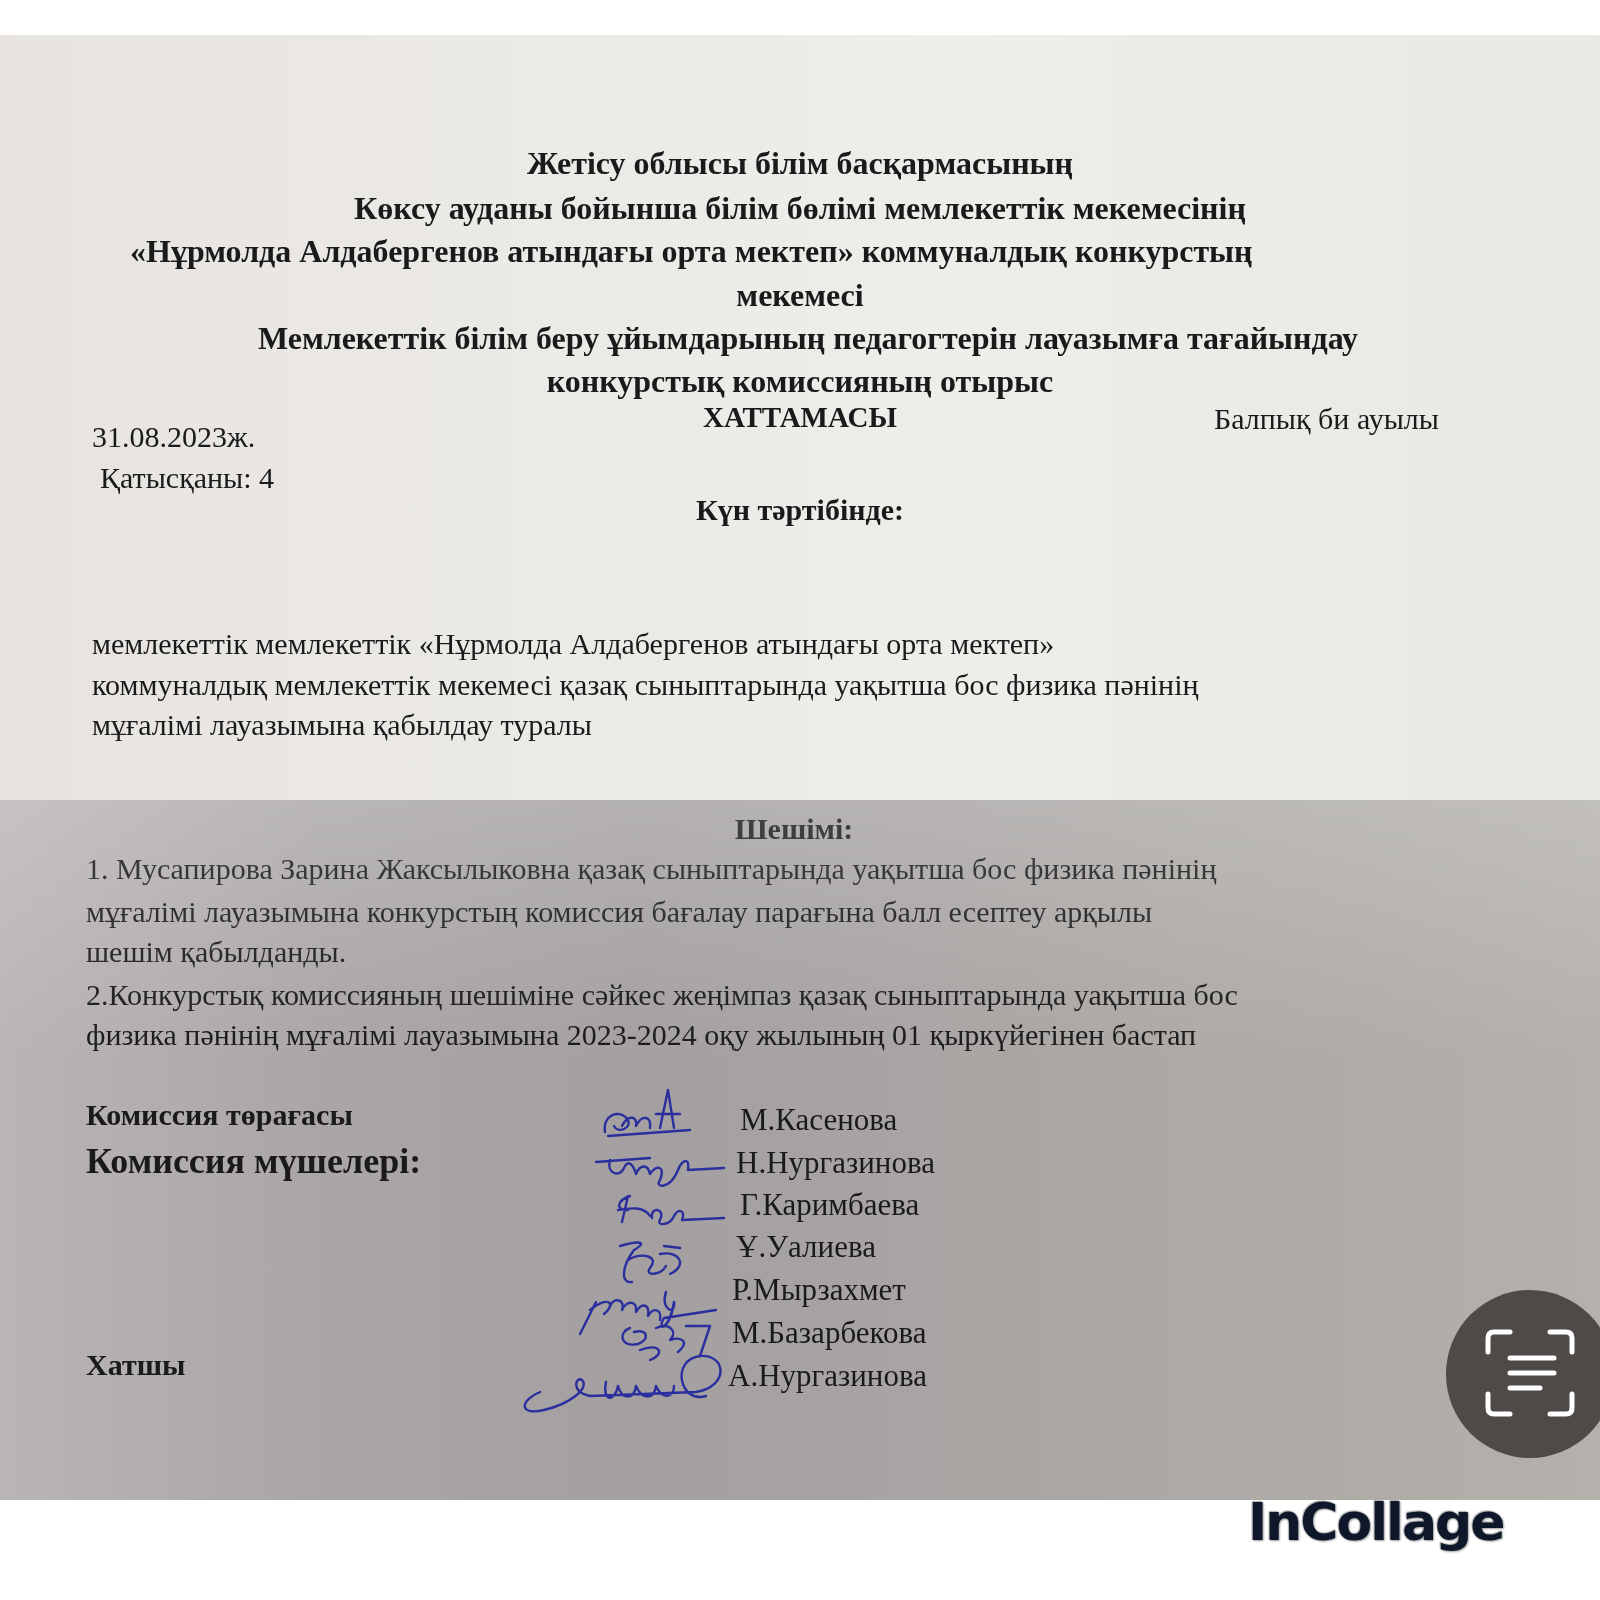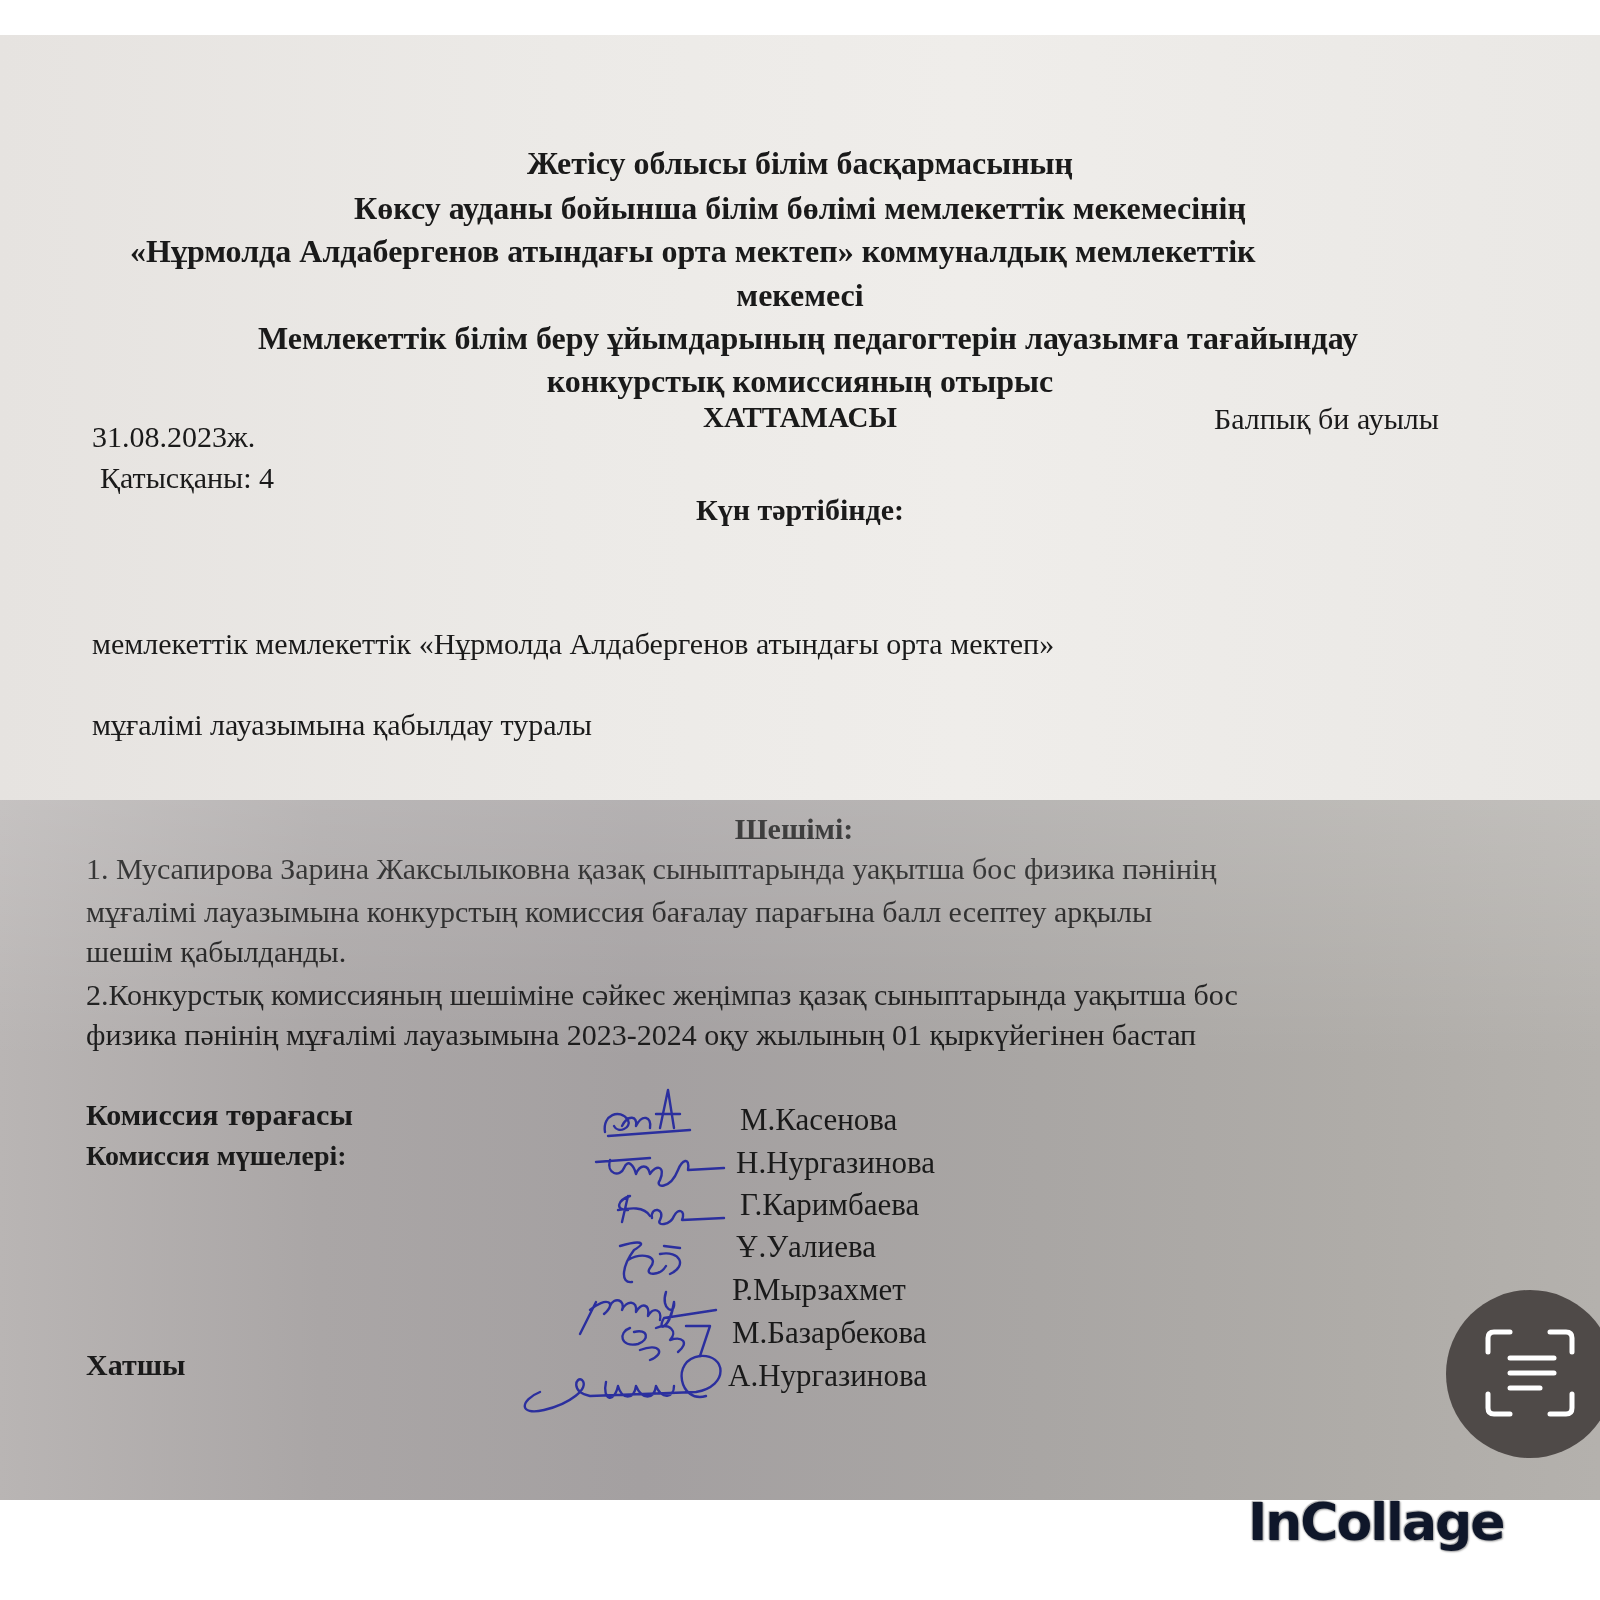--- a/index.html
+++ b/index.html
@@ -38,48 +38,49 @@
     font-size:52px; font-weight:bold; color:#0f172a; letter-spacing:-2px;
     text-shadow: 0 0 2px #999, 1px 1px 2px #aaa, -1px -1px 1px #bbb;
   }
 </style>
 </head>
 <body>
 
 <div class="photo photo-top">
   <div class="t b center h1" style="top:110px;">Жетісу  облысы   білім басқармасының</div>
   <div class="t b center h1" style="top:155px;">Көксу ауданы бойынша білім бөлімі мемлекеттік  мекемесінің</div>
-  <div class="t b h1" style="top:198px; left:130px;">«Нұрмолда   Алдабергенов  атындағы  орта мектеп»  коммуналдық  мемлекеттік</div>
+  <div class="t b h1" style="top:198px; left:130px;">«Нұрмолда   Алдабергенов  атындағы  орта мектеп»  коммуналдық  конкурстың</div>
   <div class="t b center h1" style="top:242px;">мекемесі</div>
   <div class="t b center h1" style="top:285px; left:8px;">Мемлекеттік  білім беру  ұйымдарының  педагогтерін лауазымға тағайындау</div>
   <div class="t b center h1" style="top:328px;">конкурстық  комиссияның   отырыс</div>
   <div class="t b center" style="top:366px; font-size:29px;">ХАТТАМАСЫ</div>
 
   <div class="t body-txt" style="top:385px; left:92px;">31.08.2023ж.</div>
   <div class="t body-txt" style="top:367px; left:1214px;">Балпық  би ауылы</div>
   <div class="t body-txt" style="top:426px; left:100px;">Қатысқаны: 4</div>
 
   <div class="t b center" style="top:458px; font-size:30px;">Күн  тәртібінде:</div>
 
   <div class="t body-txt" style="top:592px; left:92px;">мемлекеттік    мемлекеттік «Нұрмолда    Алдабергенов  атындағы   орта  мектеп»</div>
+  <div class="t body-txt" style="top:633px; left:92px;">коммуналдық  мемлекеттік мекемесі  қазақ сыныптарында уақытша бос физика пәнінің</div>
   <div class="t body-txt" style="top:673px; left:92px;">мұғалімі  лауазымына   қабылдау  туралы</div>
 </div>
 
 <div class="photo photo-bottom">
   <div class="t b center" style="top:12px; left:-6px; font-size:30px;">Шешімі:</div>
 
   <div class="t body-txt" style="top:52px; left:86px;">1. Мусапирова Зарина Жаксылыковна  қазақ сыныптарында уақытша бос физика пәнінің</div>
   <div class="t body-txt" style="top:95px; left:86px;">мұғалімі  лауазымына  конкурстың  комиссия  бағалау  парағына  балл  есептеу  арқылы</div>
   <div class="t body-txt" style="top:135px; left:86px;">шешім  қабылданды.</div>
 
   <div class="t body-txt" style="top:178px; left:86px;">2.Конкурстық комиссияның шешіміне сәйкес жеңімпаз қазақ сыныптарында уақытша бос</div>
   <div class="t body-txt" style="top:218px; left:86px;">физика пәнінің мұғалімі  лауазымына 2023-2024 оқу жылының 01 қыркүйегінен  бастап</div>
 
   <div class="t b" style="top:298px; left:86px; font-size:30px;">Комиссия  төрағасы</div>
-  <div class="t b" style="top:340px; left:86px; font-size:28px;">Комиссия  мүшелері:</div>
+  <div class="t b" style="top:340px; left:86px; font-size:36px;">Комиссия  мүшелері:</div>
   <div class="t b" style="top:548px; left:86px; font-size:30px;">Хатшы</div>
 
   <div class="t sig-name" style="top:302px; left:740px;">М.Касенова</div>
   <div class="t sig-name" style="top:345px; left:736px;">Н.Нургазинова</div>
   <div class="t sig-name" style="top:387px; left:740px;">Г.Каримбаева</div>
   <div class="t sig-name" style="top:429px; left:736px;">Ұ.Уалиева</div>
   <div class="t sig-name" style="top:472px; left:732px;">Р.Мырзахмет</div>
   <div class="t sig-name" style="top:515px; left:732px;">М.Базарбекова</div>
   <div class="t sig-name" style="top:558px; left:728px;">А.Нургазинова</div>
 

